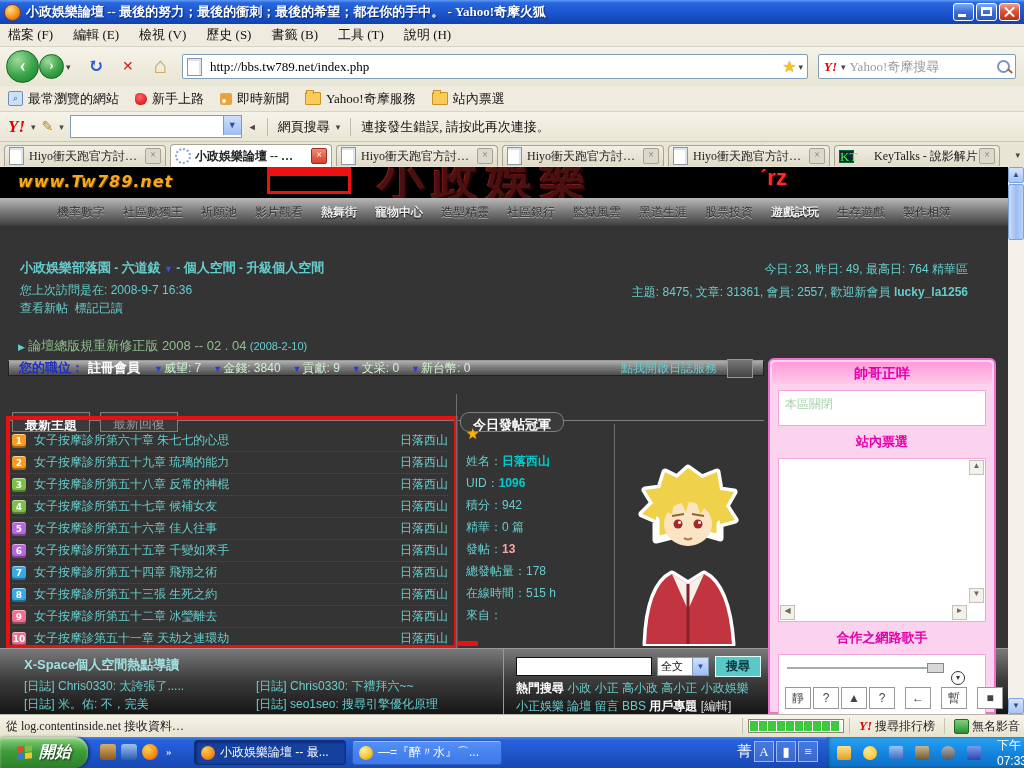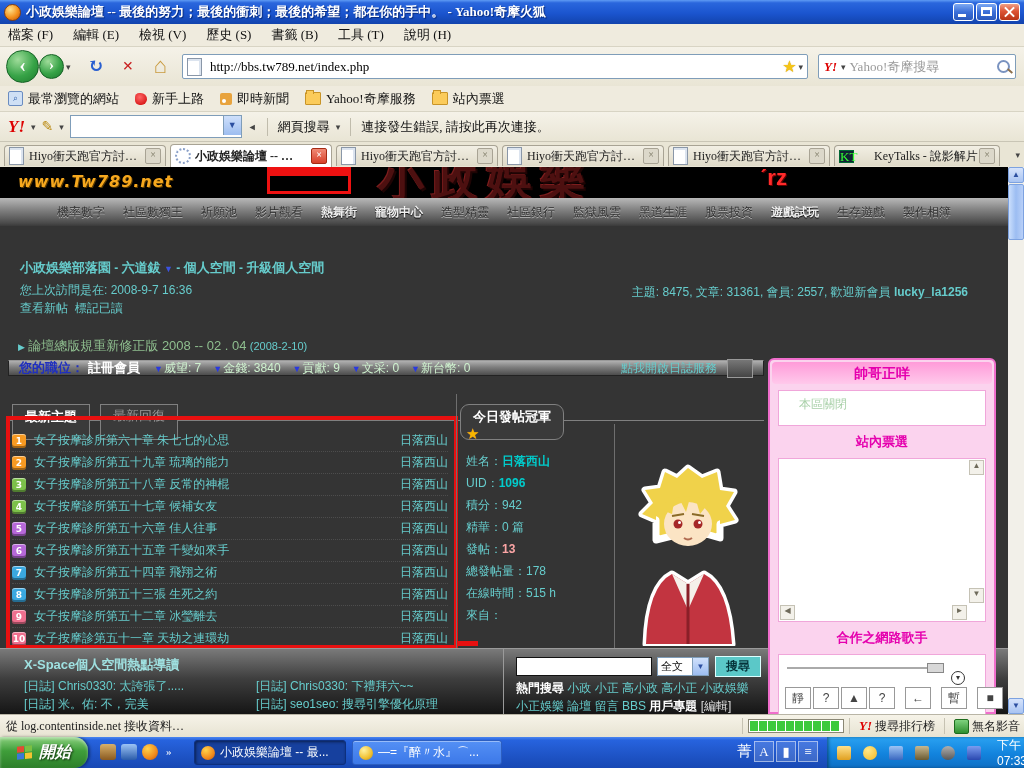--- a/index.html
+++ b/index.html
@@ -100,21 +100,21 @@
   .ub-label{color:#1f2fbf;font-weight:bold;font-size:13px;}
   .ub-group{color:#fff;font-weight:bold;font-size:13px;margin:0 14px 0 4px;}
   .ub-stat{color:#cff2cf;margin-right:12px;}
   .ub-stat i{font-style:normal;color:#2a3adf;font-size:9px;margin-right:1px;}
   .ub-spacer{flex:1;}
   .ub-link{color:#66cccc;}
   .ub-ico{width:24px;height:17px;background:linear-gradient(#777,#444);border:1px solid #999;margin-left:10px;}
   
   .mainrow{position:absolute;left:0;top:227px;width:1008px;height:256px;}
   .ltabs{position:absolute;left:10px;top:2px;width:444px;height:25px;border-bottom:1px solid #808080;box-sizing:border-box;}
-  .ptab{position:absolute;top:8px;height:36px;line-height:24px;text-align:center;border:1px solid #808080;box-sizing:border-box;
+  .ptab{position:absolute;top:16px;height:20px;line-height:24px;text-align:center;border:1px solid #808080;box-sizing:border-box;
     font-size:13px;background:#3a3a3a;padding:0 12px;}
   .ptab.on{color:#fff;font-weight:bold;}
   .ptab.off{color:#9a9a9a;}
   .topics{position:absolute;left:12px;top:36px;width:436px;}
   .trow{height:21px;display:flex;align-items:center;border-bottom:1px dotted #4d4d4d;}
   .tbadge{width:14px;height:14px;border-radius:3px;color:#fff;font:bold 9px/14px "DejaVu Sans",sans-serif;
     text-align:center;margin-right:8px;flex:none;box-shadow:inset 0 -2px 0 rgba(0,0,0,.35),inset 0 1px 0 rgba(255,255,255,.5);}
   .ttitle{color:#66cccc;font-size:12px;flex:1;white-space:nowrap;overflow:hidden;}
   .tauthor{color:#66cccc;font-size:12px;margin-left:6px;}
   .redrect{position:absolute;left:6px;top:22px;width:452px;height:233px;border:4px solid #e81010;box-sizing:border-box;}
@@ -129,21 +129,21 @@
   .cf .v.b{color:#00cccc;font-weight:bold;}
   .cf .v.r{color:#fca5a5;font-weight:bold;}
   .avatarbox{position:absolute;left:622px;top:64px;width:132px;height:188px;}
   
   .sidebar{position:absolute;left:768px;top:358px;width:228px;height:356px;background:#fbd3ee;border:2px solid #f06ecc;
     border-radius:6px 6px 0 0;box-sizing:border-box;font-family:"Liberation Sans","DejaVu Sans",sans-serif;}
   .sb-h{height:22px;margin:2px 2px 0;background:linear-gradient(180deg,#ff9bd9,#ffc9eb);border-radius:4px;
     text-align:center;line-height:22px;color:#e500ae;font-weight:bold;font-size:14px;}
   .sb-h2{text-align:center;color:#e500ae;font-weight:bold;font-size:13px;height:20px;line-height:20px;margin-top:6px;}
   .sb-box{margin:6px 8px 0;background:#fff;border:1px solid #f0a6da;box-sizing:border-box;position:relative;}
-  .closed{color:#a8d0a8;font-size:12px;padding:5px 20px;}
+  .closed{color:#a8d0a8;font-size:12px;padding:5px 6px;}
   .xpsc{position:absolute;background:#f3f1ea;border:1px solid #c5c2b5;color:#6e6a5a;font-size:8px;text-align:center;box-sizing:border-box;}
   .slider{position:absolute;left:8px;top:12px;width:150px;height:2px;background:#aaa;}
   .shandle{position:absolute;left:148px;top:8px;width:15px;height:8px;background:#d8d8d8;border:1px solid #888;}
   .pcirc{position:absolute;left:172px;top:16px;width:12px;height:12px;border:1px solid #333;border-radius:50%;
     font-size:8px;line-height:12px;text-align:center;color:#333;}
   .pbtns{position:absolute;left:6px;top:32px;display:flex;}
   .pbtn{width:24px;height:20px;border:1px solid #999;background:#fff;color:#444;font-size:12px;line-height:20px;text-align:center;margin-right:2px;}
   .pbtn.gap{margin-left:8px;}
   
   .xspace{position:absolute;left:0;top:481px;width:1008px;height:66px;border-top:1px solid #9a9a9a;
@@ -342,20 +342,24 @@
       <span class="nml hot">遊戲試玩</span>
       <span class="nml">生存遊戲</span>
       <span class="nml">製作相簿</span>
     </div>
 
     <div class="fline" style="left:20px;top:92px;">
       <span class="bteal" style="font-size:13px;">小政娛樂部落園</span><span class="bteal"> - </span><span class="bteal" style="font-size:13px;">六道鈸</span>
       <span class="bluearrow">▼</span>
       <span class="bteal"> - </span><span class="bteal" style="font-size:13px;">個人空間</span><span class="bteal"> - </span><span class="bteal" style="font-size:13px;">升級個人空間</span>
     </div>
+    <div class="fline teal" style="right:40px;top:94px;">
+      <span>今日: 23, 昨日: 49, 最高日: 764</span>
+      <span class="teal">精華區</span>
+    </div>
     <div class="fline teal" style="left:20px;top:115px;">您上次訪問是在: 2008-9-7 16:36</div>
     <div class="fline teal" style="right:40px;top:117px;">
       <span>主題: 8475, 文章: 31361, 會員: 2557, 歡迎新會員</span>
       <span class="bteal">lucky_la1256</span>
     </div>
     <div class="fline" style="left:20px;top:133px;">
       <span class="teal">查看新帖</span>&nbsp;
       <span class="teal">標記已讀</span>
     </div>
 

